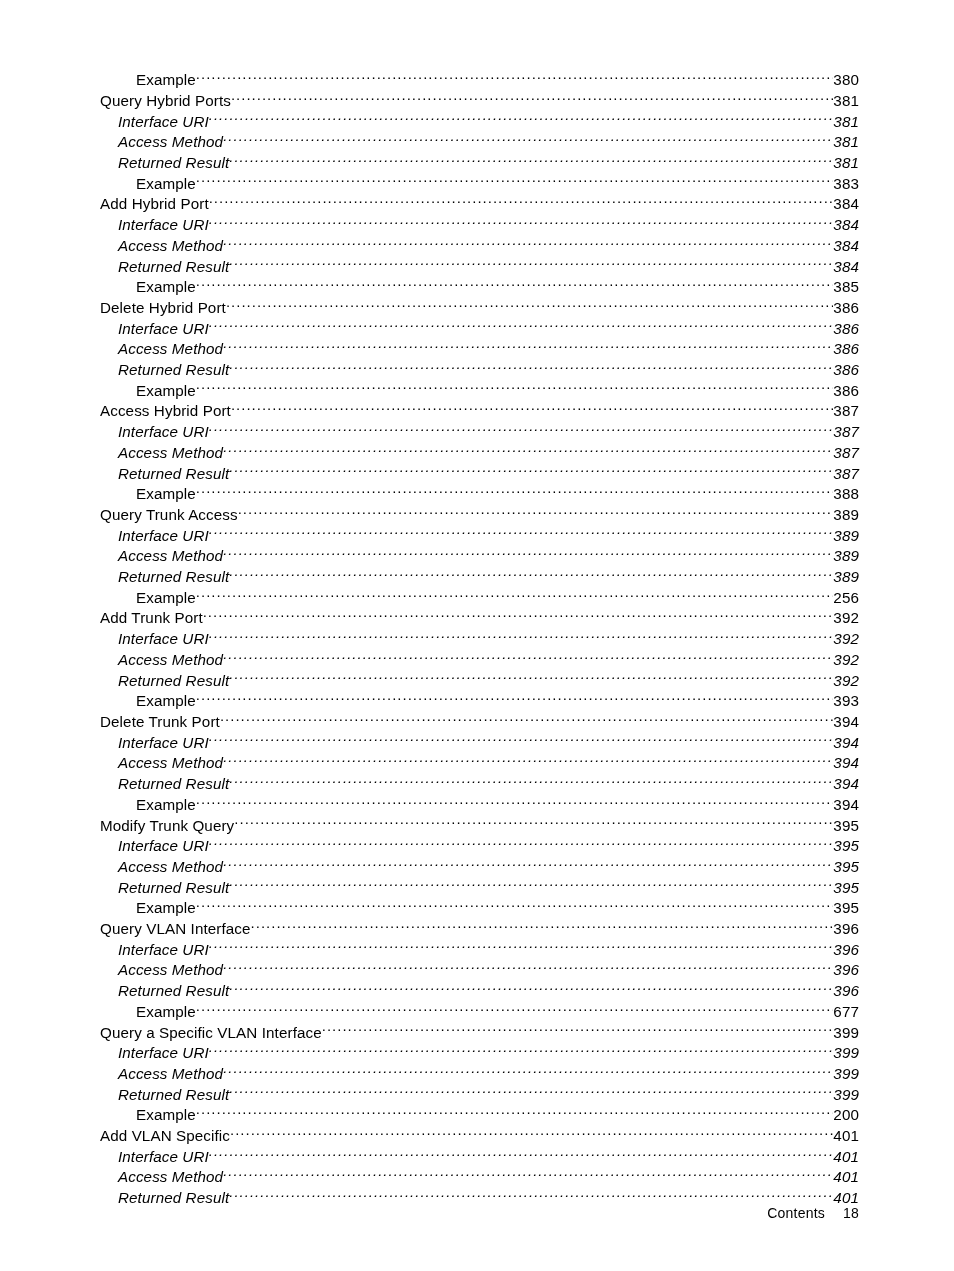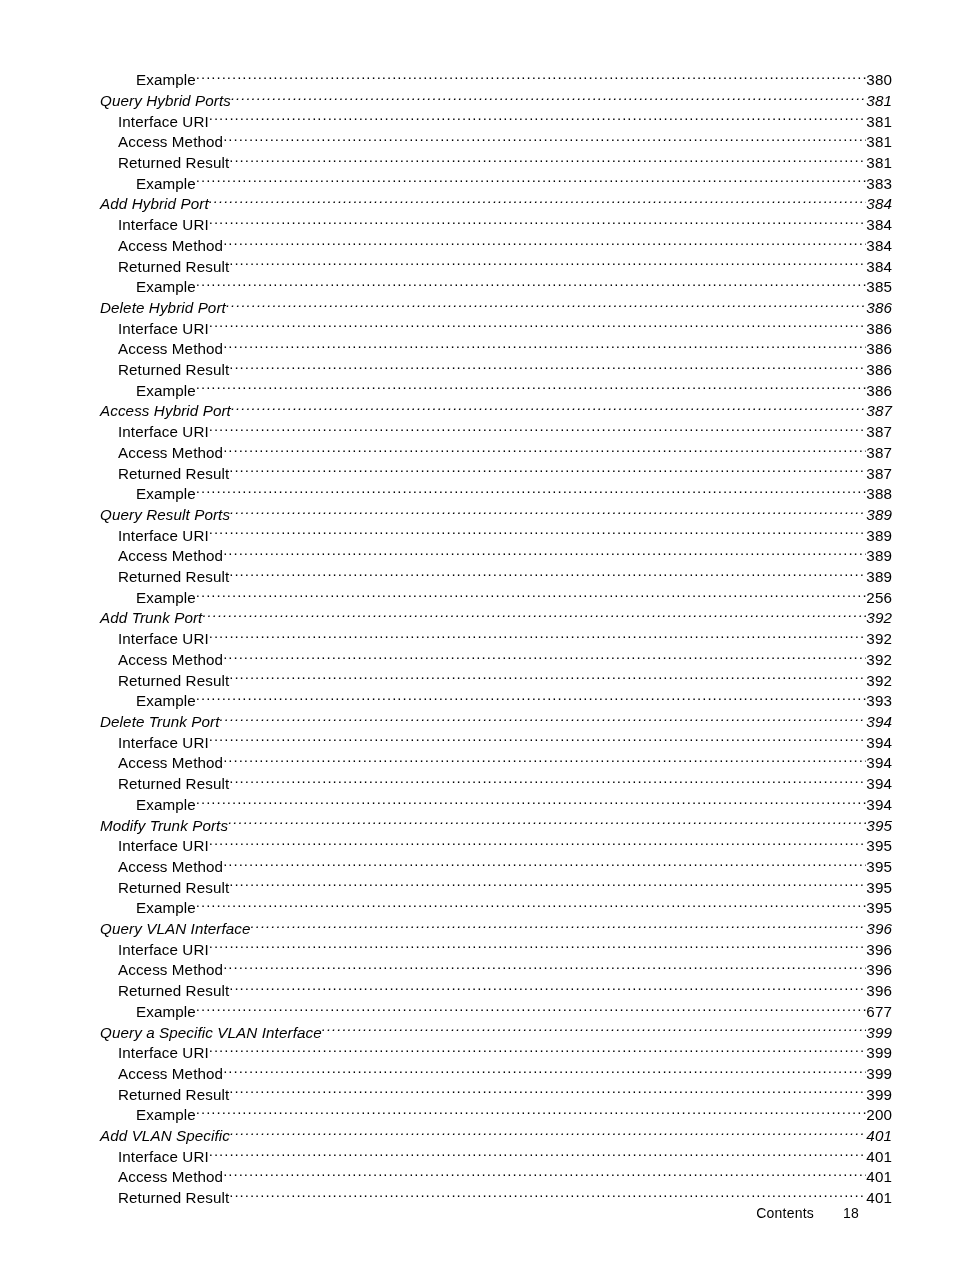--- a/index.html
+++ b/index.html
@@ -7,21 +7,21 @@
     padding: 0;
     background: #fff;
     font-family: "Helvetica Neue", Helvetica, Arial, sans-serif;
     font-stretch: condensed;
     color: #000;
   }
   .page {
     width: 954px;
     height: 1271px;
     position: relative;
-    padding: 70px 62px 0 100px;
+    padding: 70px 95px 0 100px;
     box-sizing: border-box;
   }
   .toc {
     font-size: 15.2px;
     line-height: 1.35;
     letter-spacing: 0.1px;
   }
   .toc-row {
     display: flex;
     align-items: baseline;
@@ -40,31 +40,31 @@
     content: "......................................................................................................................................................................................................";
     position: absolute;
     left: 0;
     bottom: 1px;
     letter-spacing: 1px;
     font-size: 15px;
   }
   .toc-page {
     flex: 0 0 auto;
   }
-  .indent-0 { padding-left: 0px; font-style: italic; }
-  .indent-1 { padding-left: 18px; }
+  .indent-0 { padding-left: 0px; }
+  .indent-1 { padding-left: 18px; font-style: italic; }
   .indent-2 { padding-left: 36px; }
   .footer {
     position: absolute;
     bottom: 50px;
     right: 95px;
     font-size: 14px;
     letter-spacing: 0.2px;
   }
-  .footer .label { margin-right: 25px; }
+  .footer .label { margin-right: 14px; }
 </style>
 </head>
 <body>
 
 <div class="page">
   <div class="toc" id="toc-container">
       <div class="toc-row indent-2">
         <span class="toc-label">Example</span>
         <span class="toc-leader"></span>
         <span class="toc-page">380</span>
@@ -163,21 +163,21 @@
         <span class="toc-label">Returned Result</span>
         <span class="toc-leader"></span>
         <span class="toc-page">387</span>
       </div>
       <div class="toc-row indent-2">
         <span class="toc-label">Example</span>
         <span class="toc-leader"></span>
         <span class="toc-page">388</span>
       </div>
       <div class="toc-row indent-0">
-        <span class="toc-label">Query Result Ports</span>
+        <span class="toc-label">Query Trunk Access</span>
         <span class="toc-leader"></span>
         <span class="toc-page">389</span>
       </div>
       <div class="toc-row indent-1">
         <span class="toc-label">Interface URI</span>
         <span class="toc-leader"></span>
         <span class="toc-page">389</span>
       </div>
       <div class="toc-row indent-1">
         <span class="toc-label">Access Method</span>
@@ -238,21 +238,21 @@
         <span class="toc-label">Returned Result</span>
         <span class="toc-leader"></span>
         <span class="toc-page">394</span>
       </div>
       <div class="toc-row indent-2">
         <span class="toc-label">Example</span>
         <span class="toc-leader"></span>
         <span class="toc-page">394</span>
       </div>
       <div class="toc-row indent-0">
-        <span class="toc-label">Modify Trunk Ports</span>
+        <span class="toc-label">Modify Trunk Query</span>
         <span class="toc-leader"></span>
         <span class="toc-page">395</span>
       </div>
       <div class="toc-row indent-1">
         <span class="toc-label">Interface URI</span>
         <span class="toc-leader"></span>
         <span class="toc-page">395</span>
       </div>
       <div class="toc-row indent-1">
         <span class="toc-label">Access Method</span>

